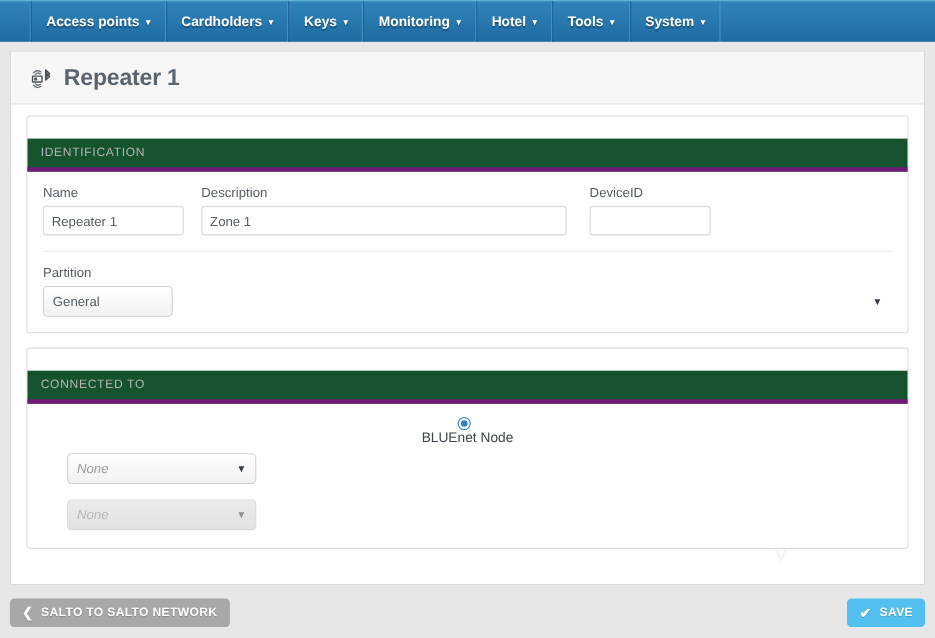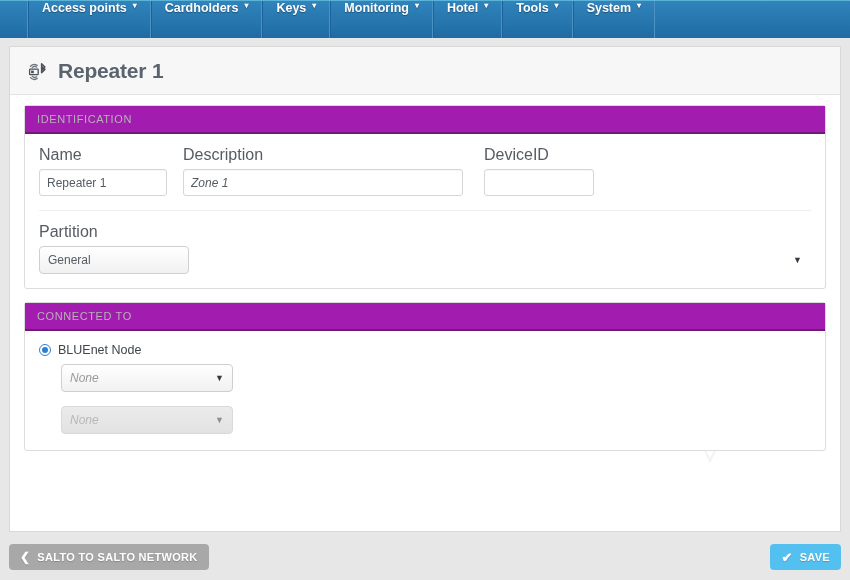--- a/index.html
+++ b/index.html
@@ -15,21 +15,21 @@
   .navbar {
     height: 38px;
     background: linear-gradient(to bottom, #3183bb 0%, #2a7ab2 40%, #1f6ba3 100%);
     border-top: 1px solid #5bb4d8;
     display: flex;
     align-items: stretch;
     position: relative;
   }
   .nav-spacer { width: 28px; border-right: 1px solid #4a93c4; }
   .nav-item {
-    display: flex; align-items: flex-start;
+    display: flex; align-items: center;
     padding: 0 13px;
     color: #ffffff;
     font-size: 12.5px;
     font-weight: bold;
     white-space: nowrap;
     border-right: 1px solid #4a93c4;
     border-left: 1px solid #1c6197;
     text-shadow: 0 1px 1px rgba(0,0,0,.35);
     cursor: pointer;
   }
@@ -85,51 +85,52 @@
   
   .panel {
     border: 1px solid #dcdcdc;
     border-radius: 3px;
     background: #ffffff;
     margin-bottom: 13px;
     position: relative;
     z-index: 2;
   }
   .panel-head {
-    background: #a21caf;
-    border-bottom: 2px solid #701a75;
+    background: #14532d;
+    border-bottom: 4px solid #701a75;
     padding: 7px 12px;
     font-size: 11px;
     letter-spacing: .6px;
     color: #b4b4b4;
     text-transform: uppercase;
+    margin-top: 20px;
   }
   .panel-body { padding: 12px 14px 14px 14px; }
 
   .form-row { display: flex; align-items: flex-start; }
   .form-group { display: flex; flex-direction: column; }
   .form-label {
-    font-size: 16px;
+    font-size: 12px;
     color: #555c63;
     margin-bottom: 5px;
   }
   .form-control {
     height: 27px;
     border: 1px solid #d6d6d6;
     border-radius: 3px;
     background: #ffffff;
     padding: 0 7px;
     font-size: 12px;
     color: #555c63;
     font-family: "Liberation Sans", sans-serif;
     outline: none;
     box-shadow: inset 0 1px 1px rgba(0,0,0,.035);
   }
   .w-name { width: 128px; }
-  .w-desc { width: 280px; font-style: italic; }
+  .w-desc { width: 332px; }
   .w-devid { width: 110px; }
   .gap-1 { margin-left: 16px; }
   .gap-2 { margin-left: 14px; }
 
   .hr-sep {
     border: none;
     border-top: 1px solid #eeeeee;
     margin: 14px 0 12px 0;
   }
 
@@ -139,21 +140,21 @@
     appearance: none; -webkit-appearance: none;
     height: 28px;
     border: 1px solid #cfcfcf;
     border-radius: 4px;
     background: linear-gradient(to bottom, #ffffff 0%, #f1f1f1 100%);
     padding: 0 26px 0 8px;
     font-size: 12px;
     color: #555c63;
     font-family: "Liberation Sans", sans-serif;
     outline: none;
-    width: 150px;
+    width: 118px;
   }
   .sel.placeholder { color: #9b9b9b; font-style: italic; }
   .sel.w-node { width: 172px; }
   .sel.disabled {
     background: linear-gradient(to bottom, #e3e3e3 0%, #d6d6d6 100%);
     border-color: #c9c9c9;
     color: #9a9a9a;
   }
   .sel-caret {
     position: absolute;
@@ -162,20 +163,21 @@
     pointer-events: none;
     font-size: 9px;
     color: #333b44;
   }
   .sel-caret.dim { color: #8e8e8e; }
 
   
   .radio-line {
     display: flex; align-items: center;
     margin-bottom: 7px;
+    flex-direction: column;
   }
   .radio {
     width: 12px; height: 12px;
     border-radius: 50%;
     border: 1px solid #9aa0a6;
     background: #ffffff;
     margin-right: 7px;
     position: relative;
     flex: none;
   }

